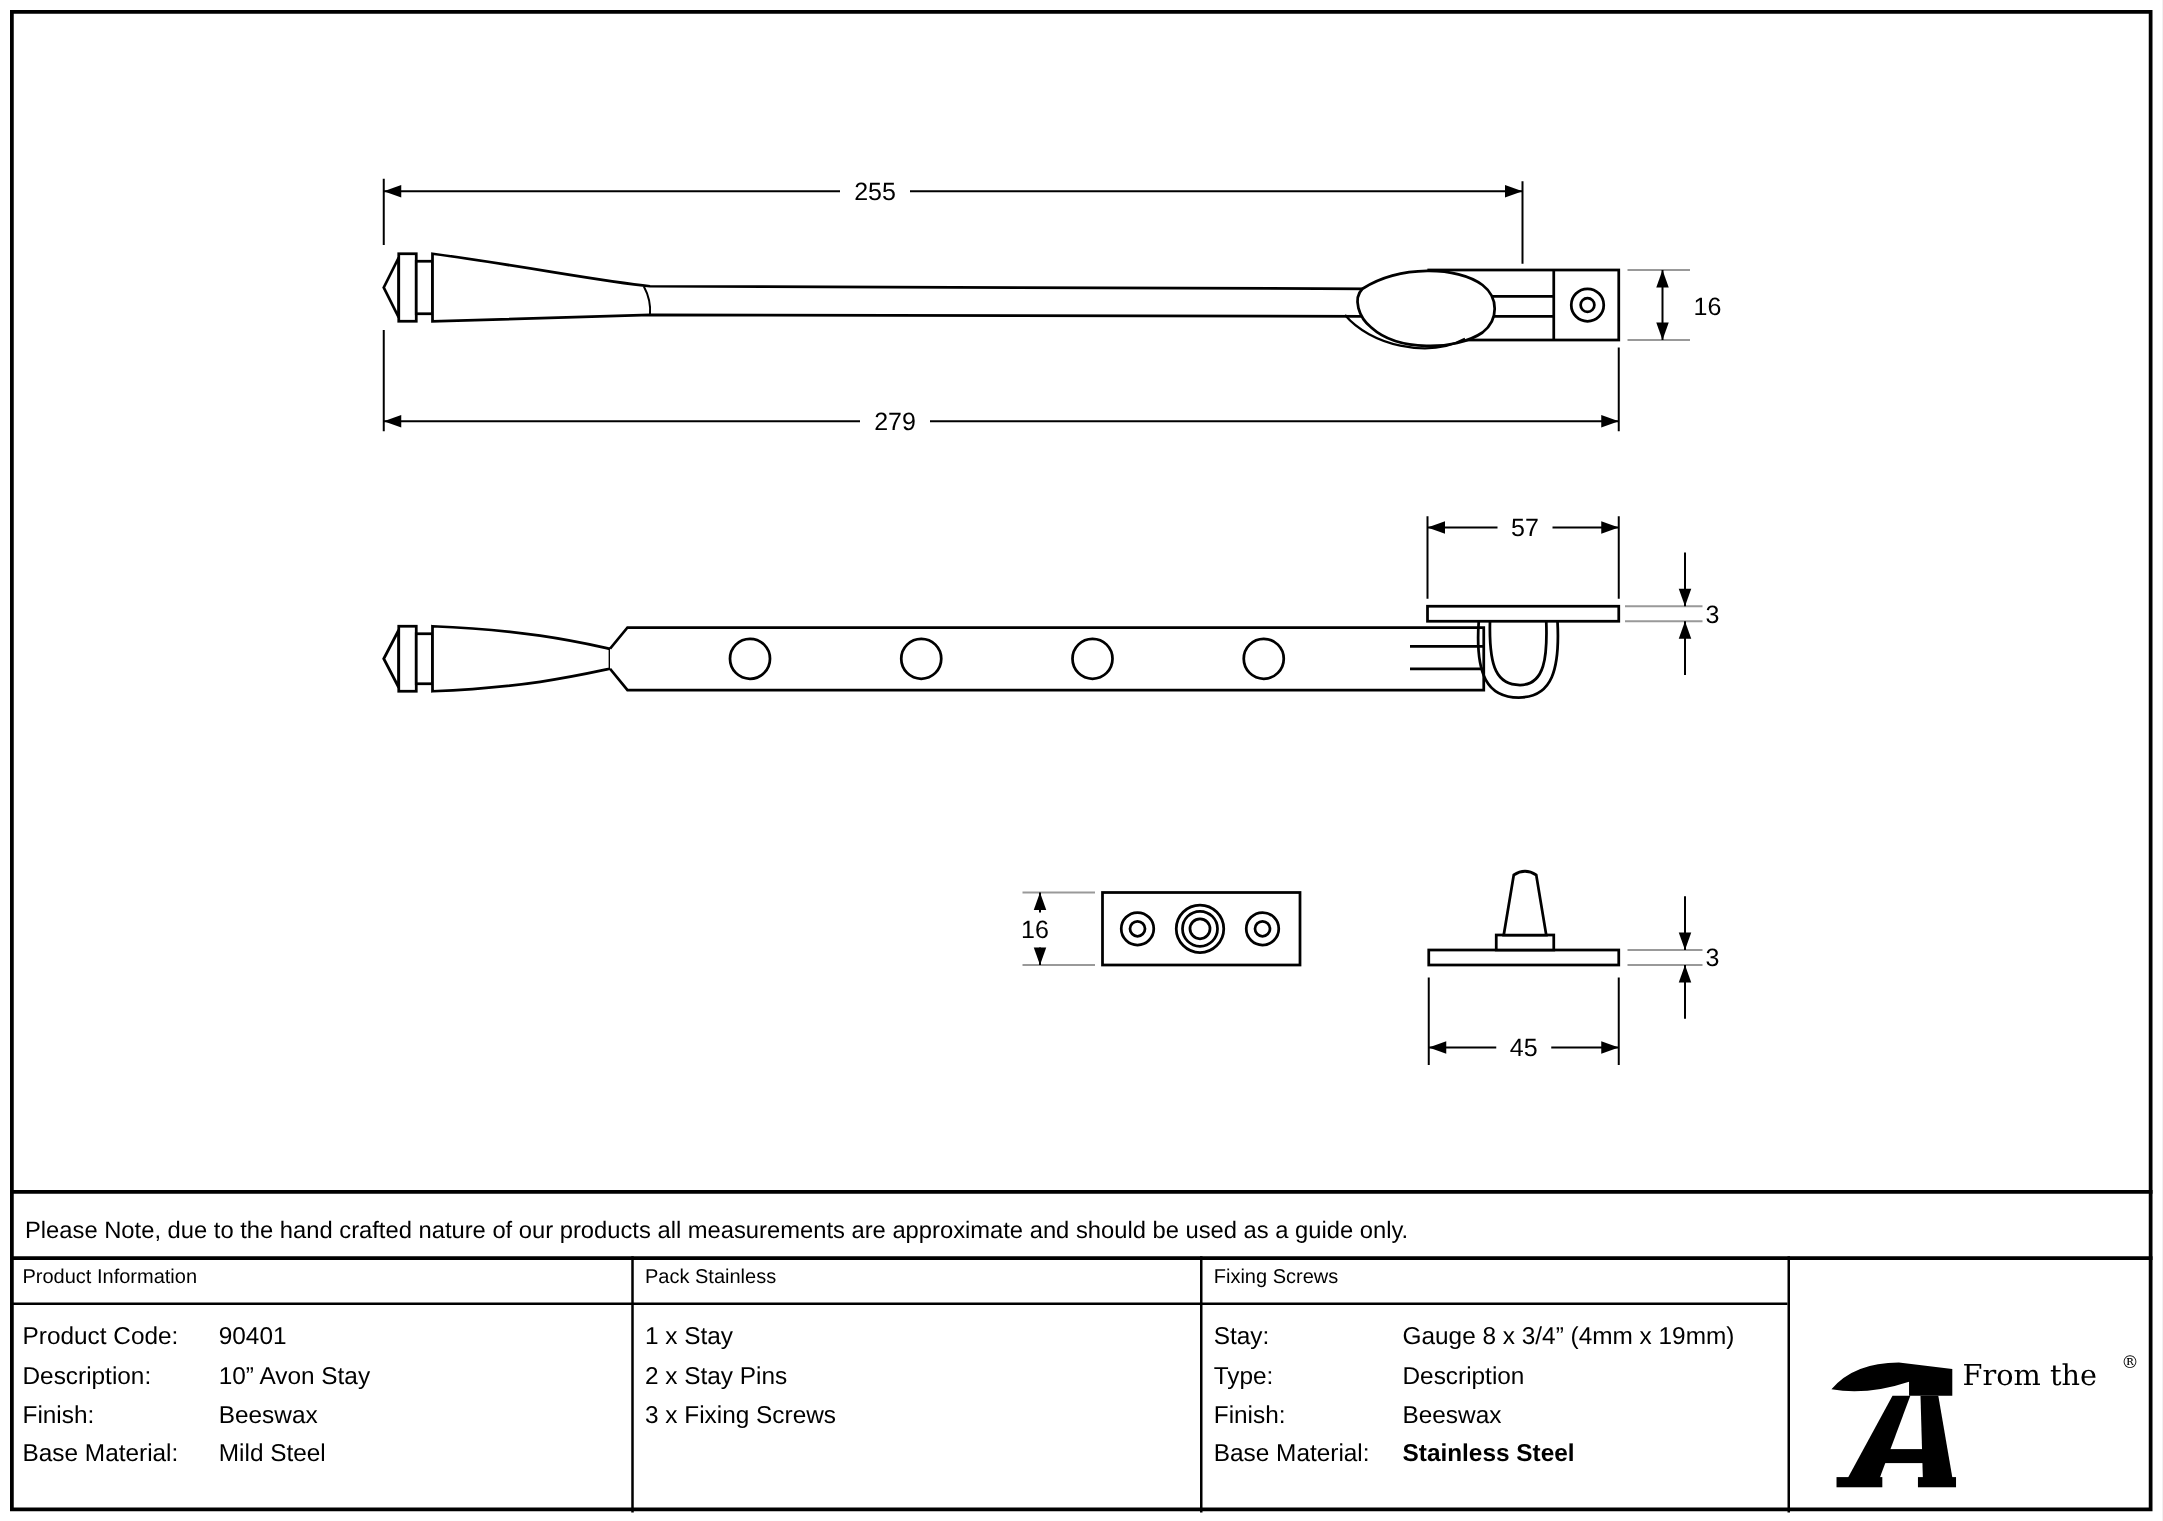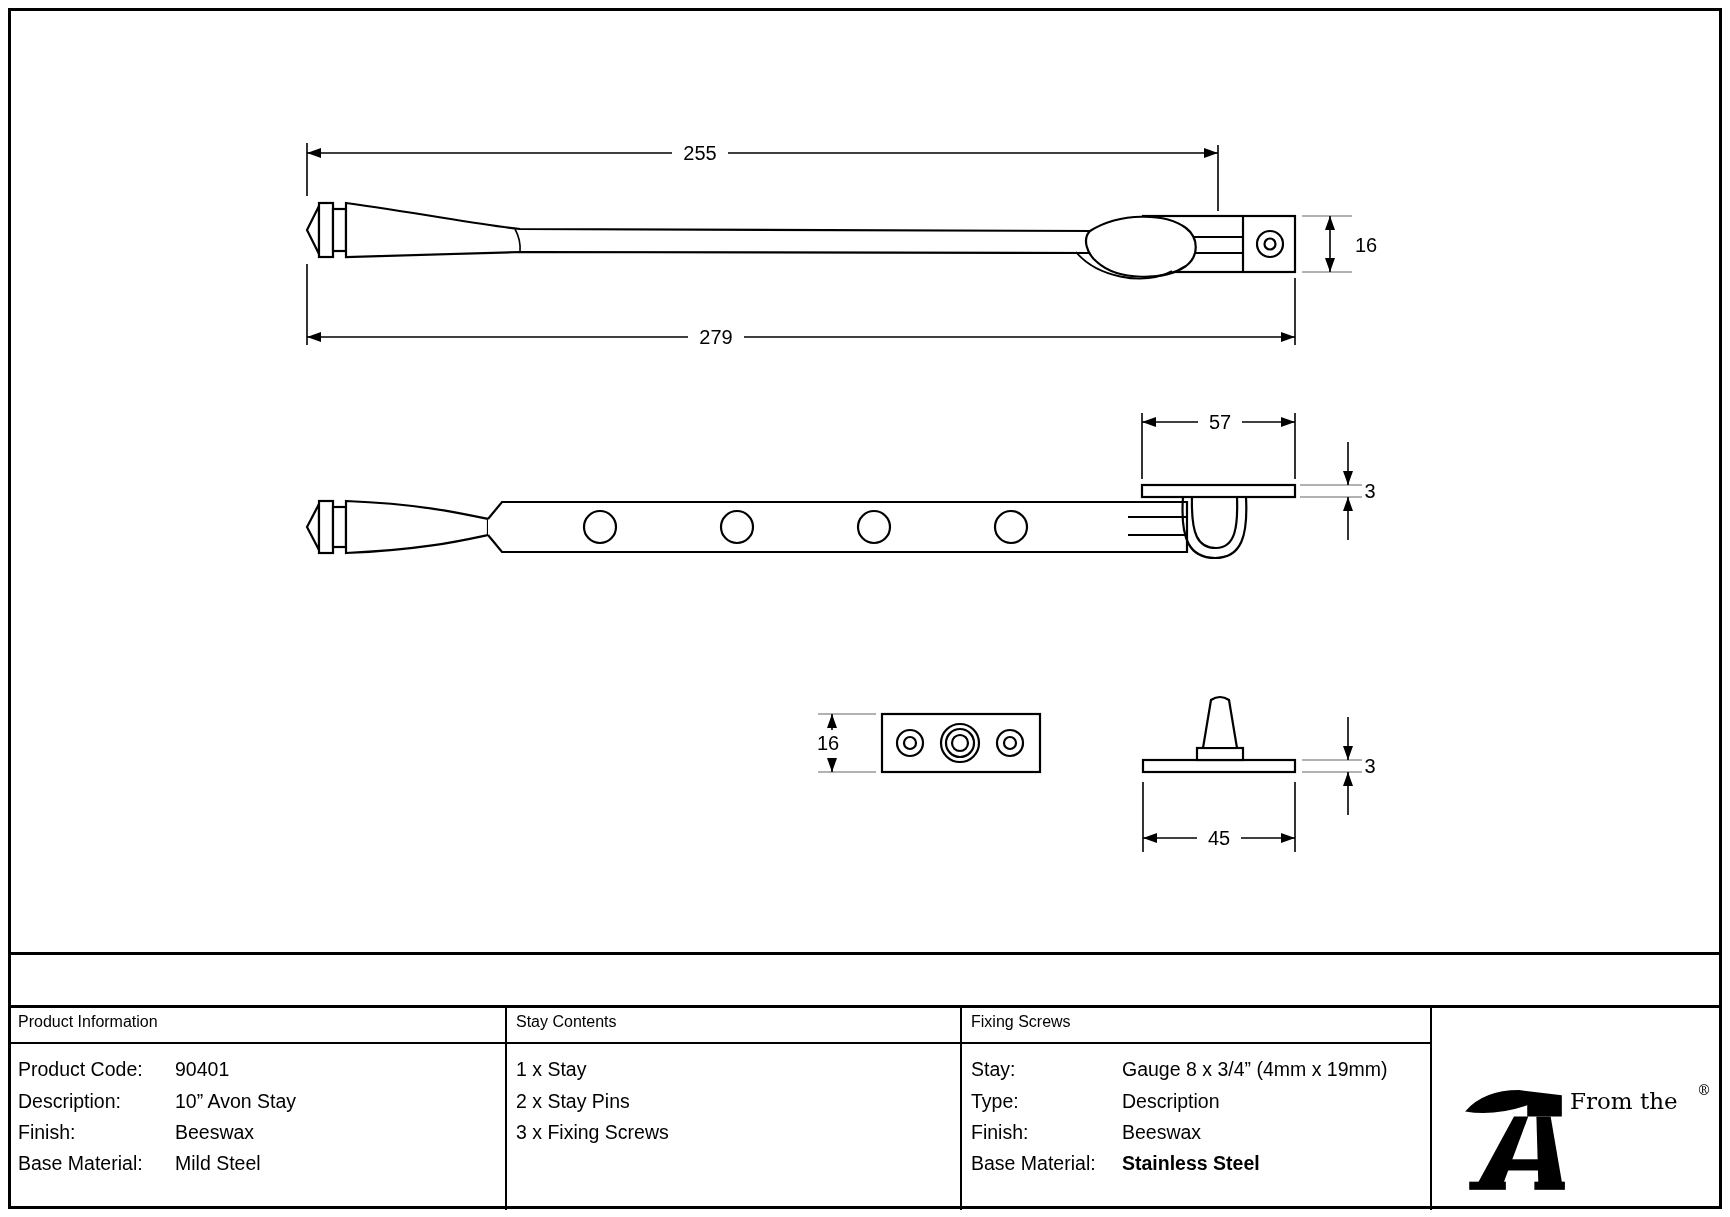--- a/index.html
+++ b/index.html
@@ -158,29 +158,30 @@
         <line x1="1143" y1="838" x2="1197" y2="838"></line>
         <line x1="1241" y1="838" x2="1295" y2="838"></line>
         <polygon points="1143,838 1157,833 1157,843" fill="#000" stroke="none"></polygon>
         <polygon points="1295,838 1281,833 1281,843" fill="#000" stroke="none"></polygon>
       </g>
       <text x="1219" y="845" text-anchor="middle" stroke="none" fill="#000">45</text>
     </g>
   </svg>
 
   <div class="hline" style="left:8px;top:952px;width:1714px;height:3px;"></div>
+  <div class="txt note-text" style="left:20px;top:974px;">Please Note, due to the hand crafted nature of our products all measurements are approximate and should be used as a guide only.</div>
 
   <div class="hline" style="left:8px;top:1005px;width:1714px;height:3px;"></div>
   <div class="hline" style="left:8px;top:1042px;width:1422px;height:2px;"></div>
   <div class="vline" style="left:505px;top:1005px;height:205px;"></div>
   <div class="vline" style="left:960px;top:1005px;height:205px;"></div>
   <div class="vline" style="left:1430px;top:1005px;height:205px;"></div>
 
   <div class="txt th" style="left:18px;top:1013px;">Product Information</div>
-  <div class="txt th" style="left:516px;top:1013px;">Stay Contents</div>
+  <div class="txt th" style="left:516px;top:1013px;">Pack Stainless</div>
   <div class="txt th" style="left:971px;top:1013px;">Fixing Screws</div>
 
   <div class="txt cell" style="left:18px;top:1058px;">Product Code:</div>
   <div class="txt cell" style="left:175px;top:1058px;">90401</div>
   <div class="txt cell" style="left:18px;top:1090px;">Description:</div>
   <div class="txt cell" style="left:175px;top:1090px;">10” Avon Stay</div>
   <div class="txt cell" style="left:18px;top:1121px;">Finish:</div>
   <div class="txt cell" style="left:175px;top:1121px;">Beeswax</div>
   <div class="txt cell" style="left:18px;top:1152px;">Base Material:</div>
   <div class="txt cell" style="left:175px;top:1152px;">Mild Steel</div>

